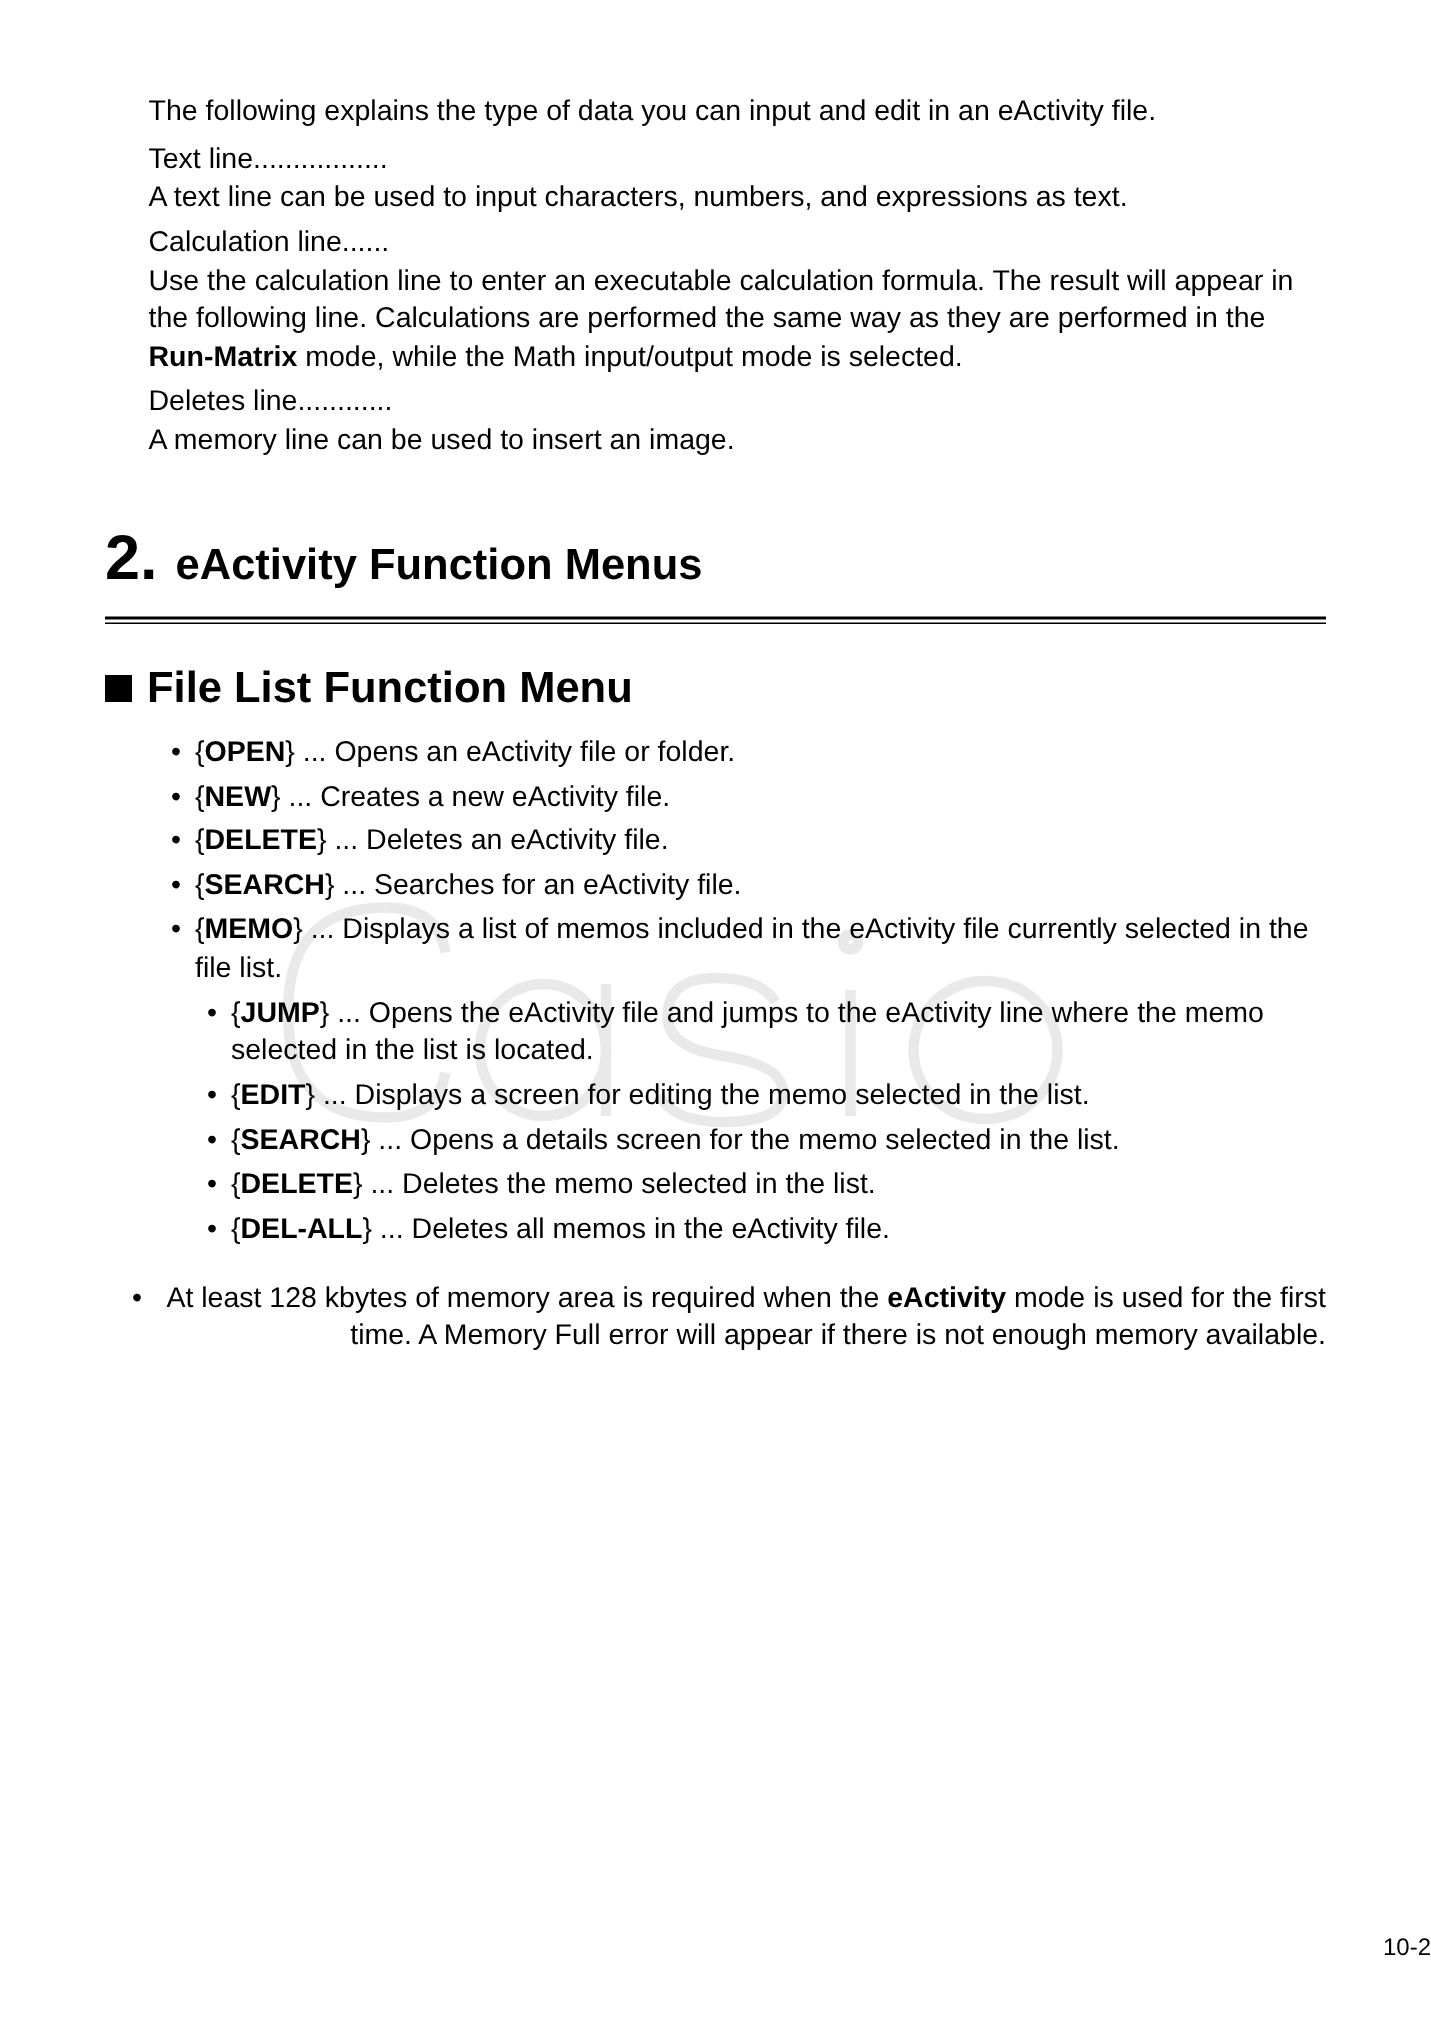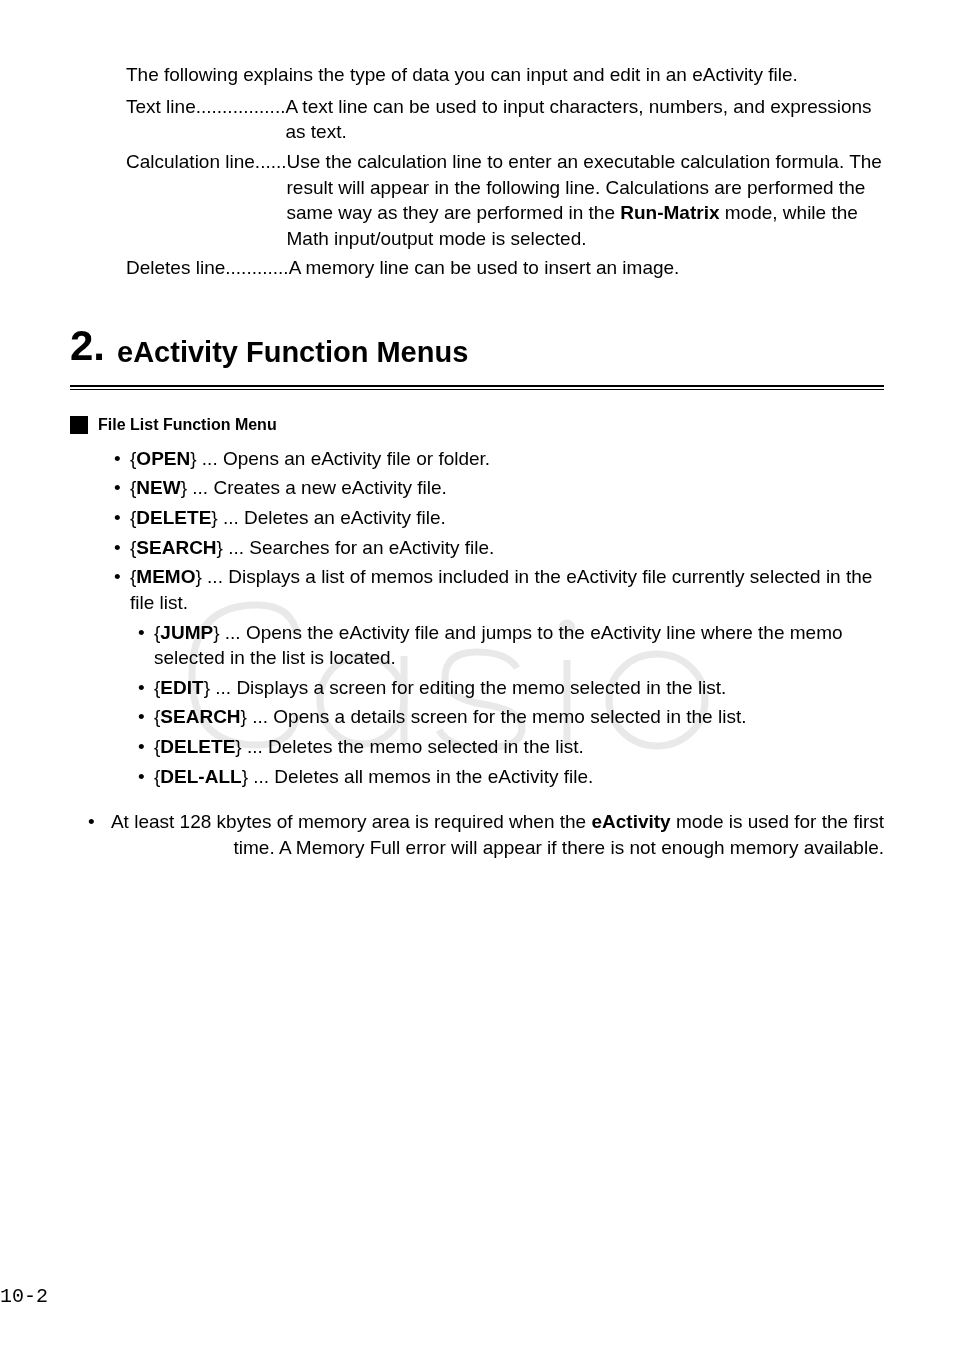--- a/index.html
+++ b/index.html
@@ -18,23 +18,23 @@
     left: 50%; top: 50%;
     transform: translate(-50%, -50%);
     pointer-events: none;
     user-select: none;
     z-index: 0;
   }
   .watermark svg { display: block; }
   .content { position: relative; z-index: 1; }
 
   
-  .defs { margin-left: 56px; margin-bottom: 40px; }
+  .defs { margin-left: 29px; margin-bottom: 40px; }
   .intro { margin-bottom: 6px; }
-  .drow { display: flex; margin-bottom: 4px; }
+  .drow { display: flex; margin-bottom: 4px; flex-direction: column; }
   .dterm { white-space: nowrap; }
   .ddesc { flex: 1; }
 
   
   .hrow {
     display: flex;
     align-items: flex-end;
     gap: 12px;
     margin: 44px 0 14px 0;
   }
@@ -57,21 +57,21 @@
     gap: 10px;
     margin-bottom: 10px;
   }
   .sqmark {
     width: 18px; height: 18px;
     background: #000;
     display: inline-block;
     flex: 0 0 auto;
   }
   .subtitle {
-    font-size: 16px;
+    font-size: 29px;
     font-weight: bold;
   }
 
   .menu-list { margin-left: 44px; }
   .menu-item { display: flex; margin-bottom: 4px; }
   .bullet { width: 16px; flex: 0 0 auto; text-align: left; }
   .mi-body { flex: 1; }
   .sublist { margin-left: 24px; }
   .sublist .menu-item { margin-bottom: 4px; }
 
@@ -80,23 +80,22 @@
     margin-top: 20px;
     margin-left: 18px;
   }
   .footnote .bullet { width: 16px; flex: 0 0 auto; }
   .footnote .fn-body { flex: 1; text-align: right; }
 
   .pagenum {
     position: absolute;
     bottom: 40px;
     left: 0; right: 0;
-    text-align: left;
-    font-size: 20px;
-    font-family: Liberation Mono, monospace;
+    text-align: right;
+    font-size: 16px;
   }
 
   b { font-weight: bold; }
 </style>
 </head>
 <body>
 
 <div class="watermark">
   <svg width="680" height="230" viewBox="0 0 680 230">
     <g fill="none" stroke="#e9e9e9" stroke-width="7">

